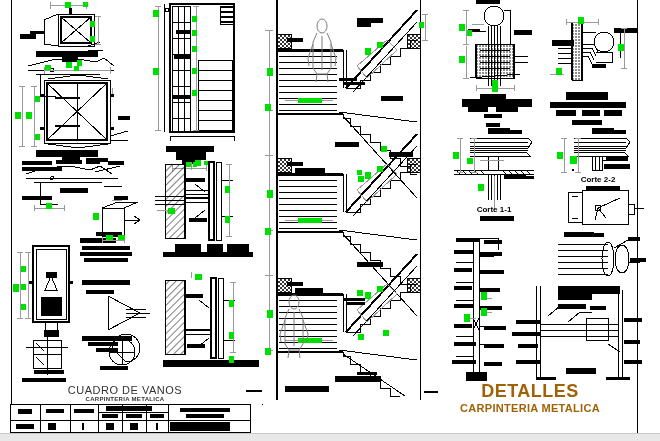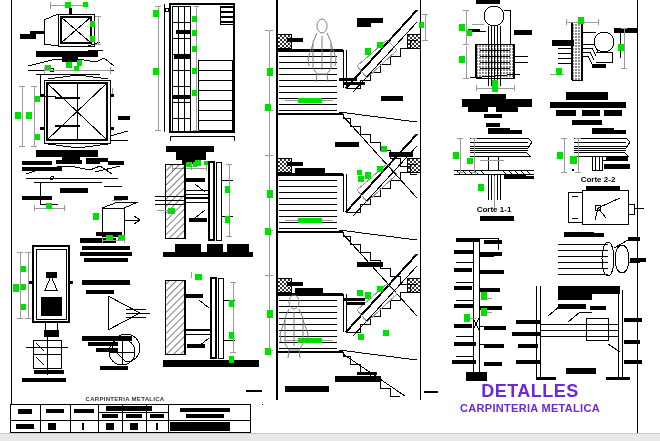--- a/index.html
+++ b/index.html
@@ -2,21 +2,21 @@
 <html><head>
 <meta charset="utf-8">
 <style>
   html,body{margin:0;padding:0;background:#fff;}
   body{width:660px;height:441px;overflow:hidden;font-family:"Liberation Sans",sans-serif;}
   #sheet{position:relative;width:660px;height:441px;background:#ffffff;overflow:hidden;}
   .abs{position:absolute;}
   .vline{position:absolute;background:#000;width:1px;}
   .hline{position:absolute;background:#000;height:1px;}
   .blk{position:absolute;background:#000;}
-  .ttl{position:absolute;color:#6d28d9;font-family:"Liberation Sans",sans-serif;white-space:nowrap;}
+  .ttl{position:absolute;color:#a16207;font-family:"Liberation Sans",sans-serif;white-space:nowrap;}
   #botbar{position:absolute;left:0;bottom:0;width:660px;height:7px;background:#e8e8e8;border-top:1px solid #c9c9c9;}
   svg{display:block;overflow:visible;}
 </style>
 </head>
 <body>
 
 <div id="sheet">
 
   <div class="vline" style="left:11px;top:0;height:404px;"></div>
   <div class="vline" style="left:637px;top:0;height:434px;"></div>
@@ -812,20 +812,21 @@
       <rect x="72" y="332" width="28" height="4"></rect>
       <rect x="78" y="344" width="20" height="4"></rect>
       <rect x="184" y="318" width="18" height="4"></rect>
       <rect x="184" y="340" width="16" height="4"></rect>
       <rect x="76" y="360" width="24" height="4"></rect>
       <rect x="184" y="360" width="18" height="4"></rect>
       <rect x="126" y="368" width="30" height="6"></rect>
     </g>
   </svg>
 
+  <div class="ttl" style="left:0;top:384px;width:250px;text-align:center;font-size:11px;letter-spacing:0.5px;color:#333;">CUADRO DE VANOS</div>
   <div class="ttl" style="left:0;top:396px;width:250px;text-align:center;font-size:6px;font-weight:bold;letter-spacing:0.3px;color:#333;">CARPINTERIA METALICA</div>
 
   <div class="ttl" style="left:420px;top:381px;width:220px;text-align:center;font-size:18px;font-weight:bold;letter-spacing:0.5px;">DETALLES</div>
   <div class="ttl" style="left:420px;top:402px;width:220px;text-align:center;font-size:11px;font-weight:bold;letter-spacing:0.3px;">CARPINTERIA METALICA</div>
   <div class="blk" style="left:424px;top:391px;width:14px;height:2px;"></div>
 
   <svg class="abs" style="left:10px;top:404px;" width="252" height="37">
     <g stroke="#000" stroke-width="1" fill="none" shape-rendering="crispEdges">
       <rect x="0.5" y="0.5" width="240" height="32"></rect>
       <line x1="0" y1="16" x2="241" y2="16"></line>

